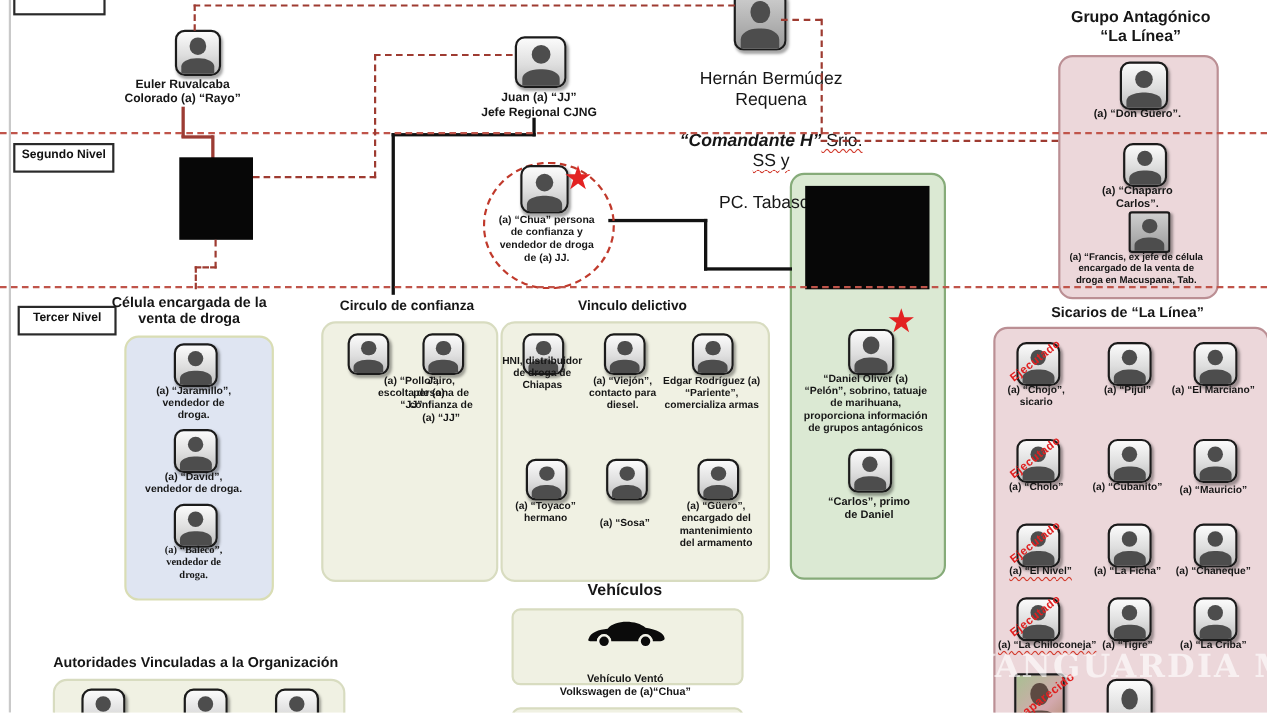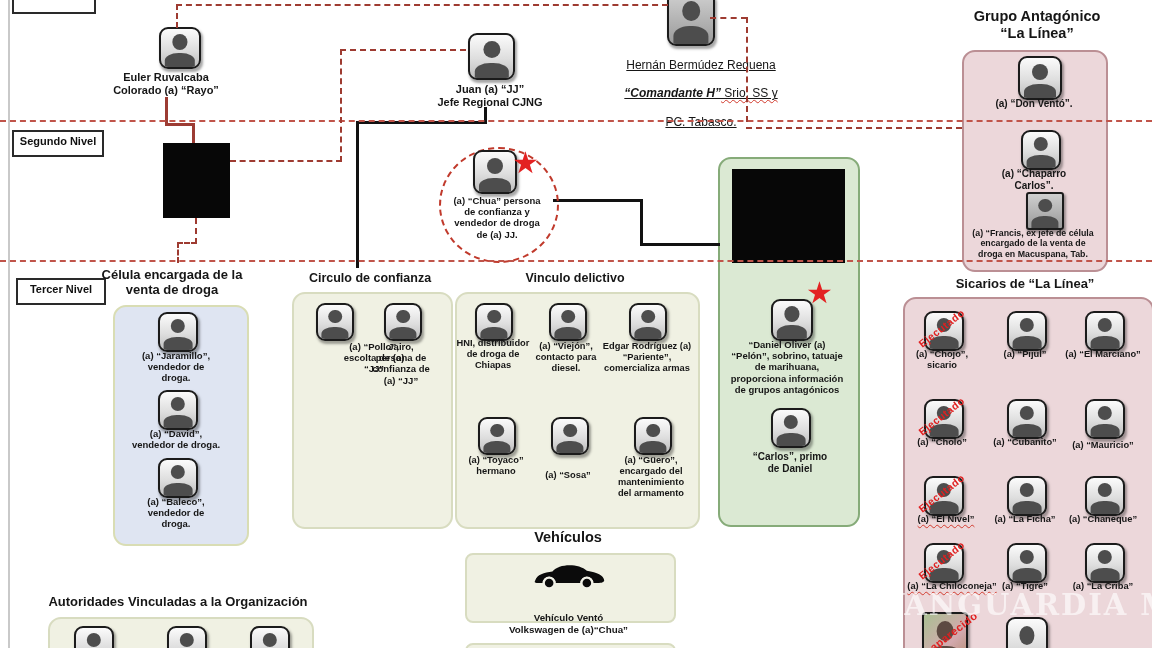--- a/index.html
+++ b/index.html
@@ -79,42 +79,42 @@
 
   <span class="avatar" style="left:159px;top:27px;width:38px;height:38px;"></span>
   <div class="lbl" style="left:86px;top:71px;width:160px;font-size:11px;">Euler Ruvalcaba
 Colorado  (a) “Rayo”</div>
 
   <span class="avatar" style="left:468px;top:33px;width:43px;height:43px;"></span>
   <div class="lbl" style="left:410px;top:83px;width:160px;font-size:11px;">Juan (a) “JJ”
 Jefe Regional CJNG</div>
 
   <span class="avatar gray" style="left:667px;top:-8px;width:44px;height:50px;"></span>
-  <div class="lbl" style="left:608px;top:44px;width:186px;font-size:12px;font-weight:normal;text-decoration:underline;">
+  <div class="lbl" style="left:608px;top:44px;width:186px;font-size:16px;font-weight:normal;">
     <div>Hernán  Bermúdez Requena</div>
     <div><span style="font-weight:bold;font-style:italic;">“Comandante H”</span><span class="squiggle"> Srio. SS y</span></div>
     <div>PC. Tabasco.</div>
   </div>
 
   <div class="levelbox" style="left:12px;top:130px;width:88px;height:20px;">Segundo Nivel</div>
   <div class="blackbox" style="left:163px;top:143px;width:67px;height:75px;"></div>
 
   <div class="dashcircle" style="left:439px;top:147px;width:116px;height:112px;"></div>
   <span class="avatar" style="left:473px;top:150px;width:40px;height:40px;"></span>
   <span class="star" style="left:512px;top:148px;">★</span>
   <div class="lbl" style="left:960px;top:8px;width:154px;font-size:14.5px;">Grupo Antagónico
 “La Línea”</div>
 
   <div class="lbl" style="left:445px;top:195px;width:104px;font-size:9.5px;">(a) “Chua” persona
 de confianza y
 vendedor de droga
 de (a) JJ.</div>
   <div class="box pink" style="left:962px;top:50px;width:142px;height:218px;"></div>
   <span class="avatar" style="left:1018px;top:56px;width:40px;height:40px;"></span>
-  <div class="lbl" style="left:972px;top:98px;width:124px;font-size:10px;">(a) “Don Ventó”.</div>
+  <div class="lbl" style="left:972px;top:98px;width:124px;font-size:10px;">(a) “Don Güero”.</div>
   <span class="avatar" style="left:1021px;top:130px;width:36px;height:36px;"></span>
   <div class="lbl" style="left:980px;top:168px;width:108px;font-size:10px;">(a) “Chaparro
 Carlos”.</div>
   <span class="avatar gray" style="left:1026px;top:192px;width:34px;height:34px;border-radius:3px;"></span>
   <div class="lbl" style="left:963px;top:228px;width:140px;font-size:8.8px;">(a) “Francis, ex jefe de célula
 encargado de la venta de
 droga  en Macuspana, Tab.</div>
 
   <div class="levelbox" style="left:16px;top:278px;width:86px;height:20px;">Tercer Nivel</div>
 
@@ -122,40 +122,40 @@
 venta de droga</div>
   <div class="box blue" style="left:113px;top:305px;width:132px;height:237px;"></div>
   <span class="avatar" style="left:158px;top:312px;"></span>
   <div class="lbl" style="left:121px;top:350px;width:110px;font-size:9.5px;">(a) “Jaramillo”,
 vendedor de
 droga.</div>
   <span class="avatar" style="left:158px;top:390px;"></span>
   <div class="lbl" style="left:116px;top:428px;width:120px;font-size:9.5px;">(a) “David”,
 vendedor de droga.</div>
   <span class="avatar" style="left:158px;top:458px;"></span>
-  <div class="lbl" style="left:121px;top:496px;width:110px;font-size:9.5px;">(a) “Baleco”,
+  <div class="lbl" style="left:121px;top:496px;width:110px;font-size:9.5px;font-family:Liberation Serif, serif;">(a) “Baleco”,
 vendedor de
 droga.</div>
 
   <div class="lbl" style="left:290px;top:271px;width:160px;font-size:12.5px;">Circulo de confianza</div>
   <div class="box beige" style="left:292px;top:292px;width:157px;height:233px;"></div>
   <span class="avatar" style="left:316px;top:303px;width:34px;height:34px;"></span>
   <div class="lbl" style="left:293px;top:341px;width:82px;font-size:9.5px;margin-left:40px;">(a) “Pollo”,
 escolta de (a)
 “JJ”</div>
   <span class="avatar" style="left:384px;top:303px;width:34px;height:34px;"></span>
   <div class="lbl" style="left:361px;top:341px;width:80px;font-size:9.5px;">Jairo,
 persona de
 confianza de
 (a) “JJ”</div>
 
   <div class="lbl" style="left:455px;top:271px;width:240px;font-size:12.5px;">Vinculo delictivo</div>
   <div class="box beige" style="left:455px;top:292px;width:241px;height:233px;"></div>
   <span class="avatar" style="left:475px;top:303px;width:34px;height:34px;"></span>
-  <div class="lbl" style="left:449px;top:338px;width:88px;font-size:9.3px;">HNI, distribuidor
+  <div class="lbl" style="left:449px;top:323px;width:88px;font-size:9.3px;">HNI, distribuidor
 de droga de
 Chiapas</div>
   <span class="avatar" style="left:549px;top:303px;width:34px;height:34px;"></span>
   <div class="lbl" style="left:526px;top:341px;width:80px;font-size:9.3px;">(a) “Viejón”,
 contacto para
 diesel.</div>
   <span class="avatar" style="left:629px;top:303px;width:34px;height:34px;"></span>
   <div class="lbl" style="left:595px;top:341px;width:104px;font-size:9.3px;">Edgar Rodríguez (a)
 “Pariente”,
 comercializa armas</div>

